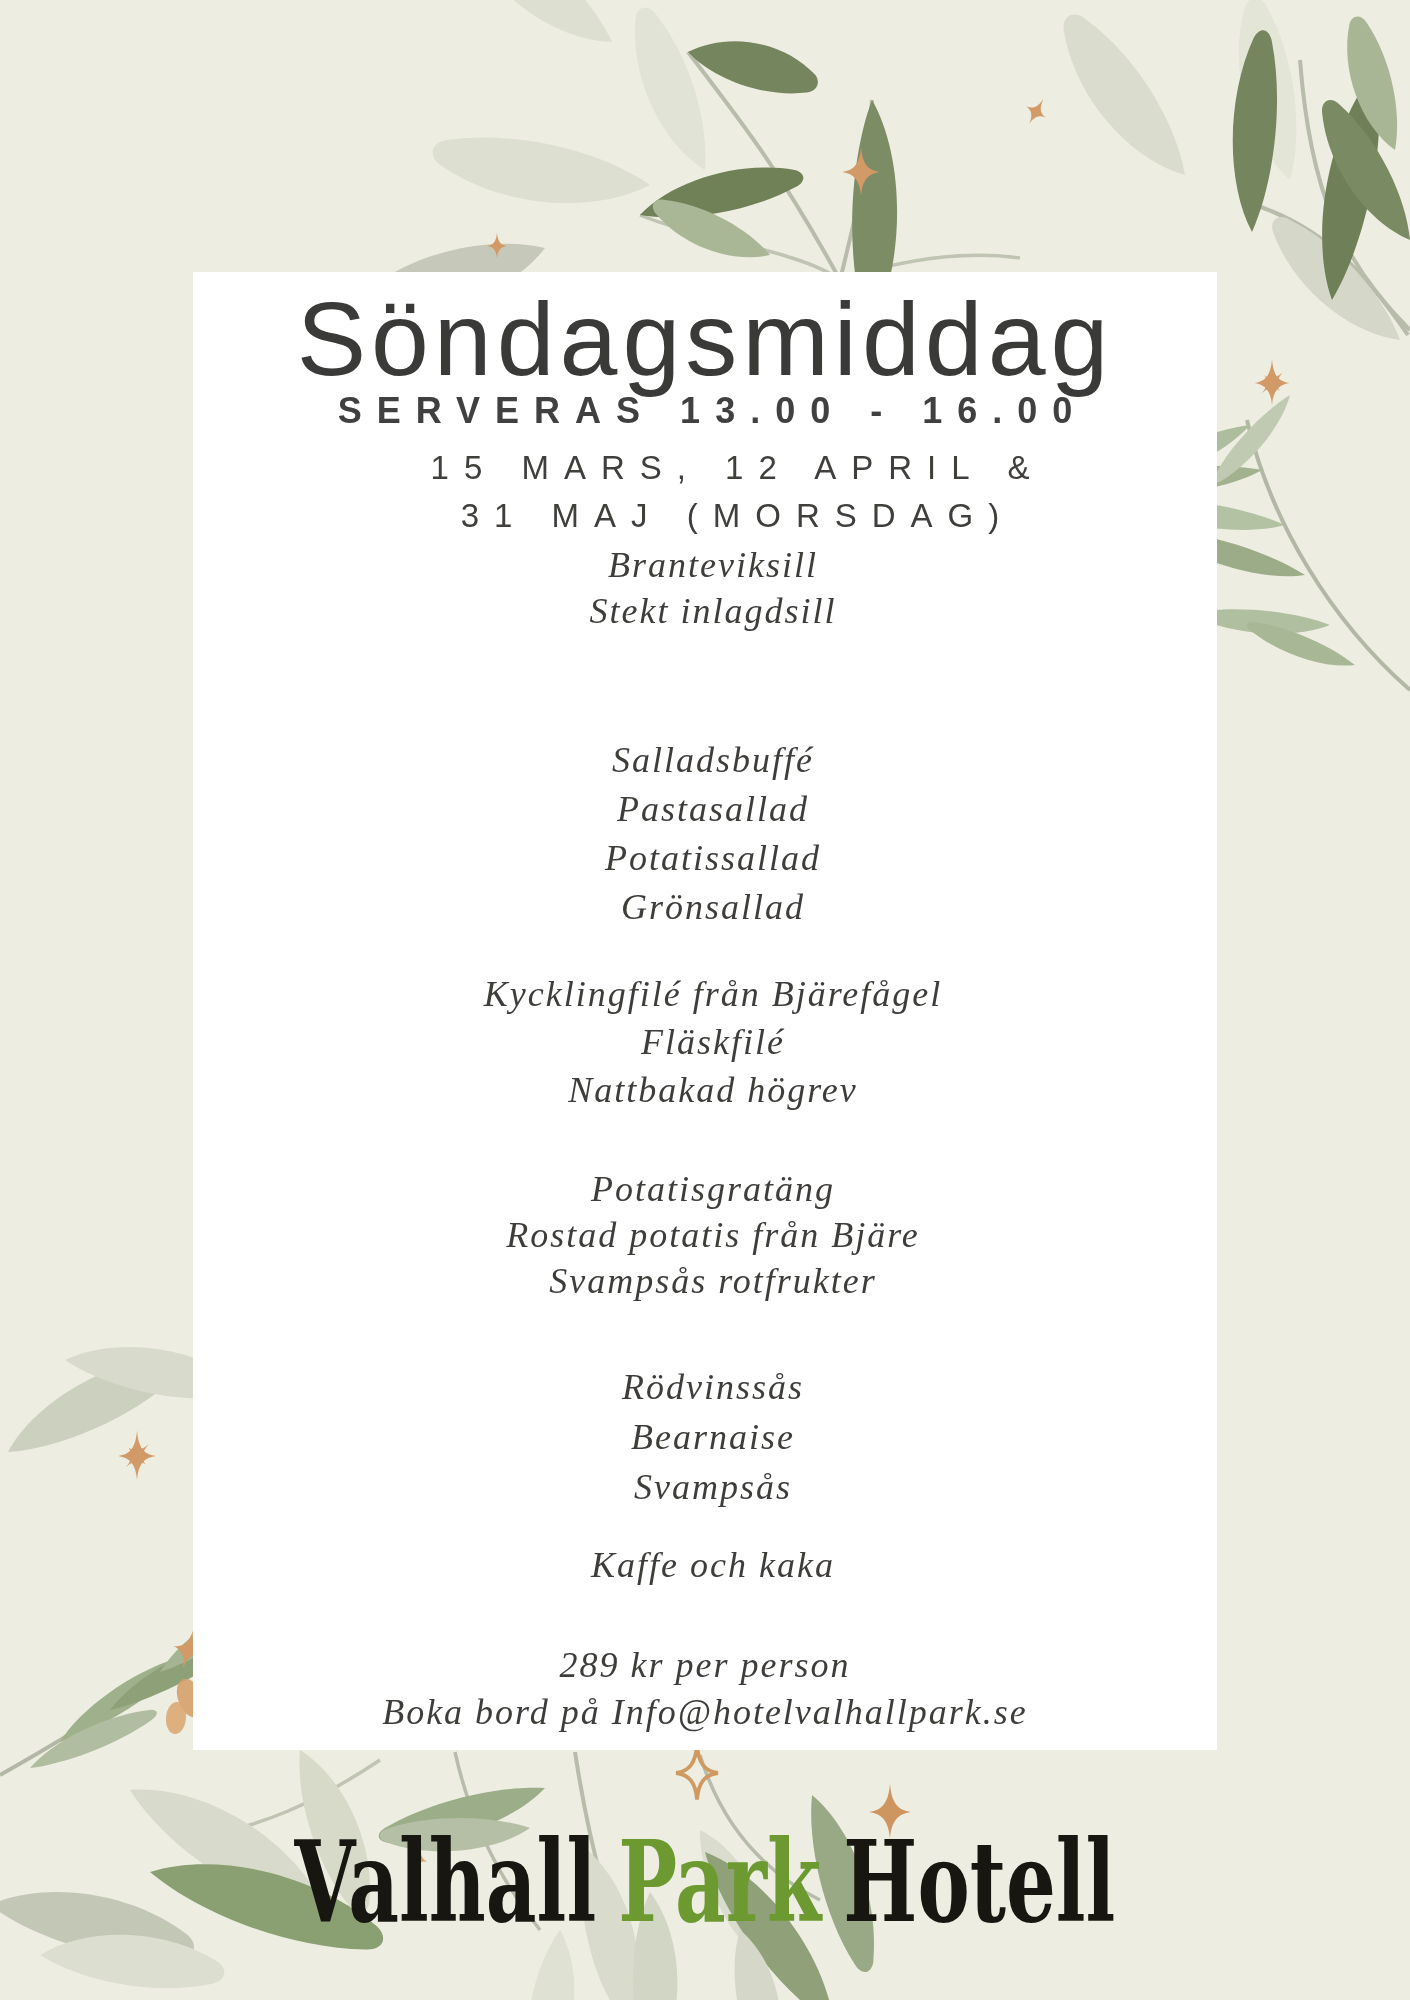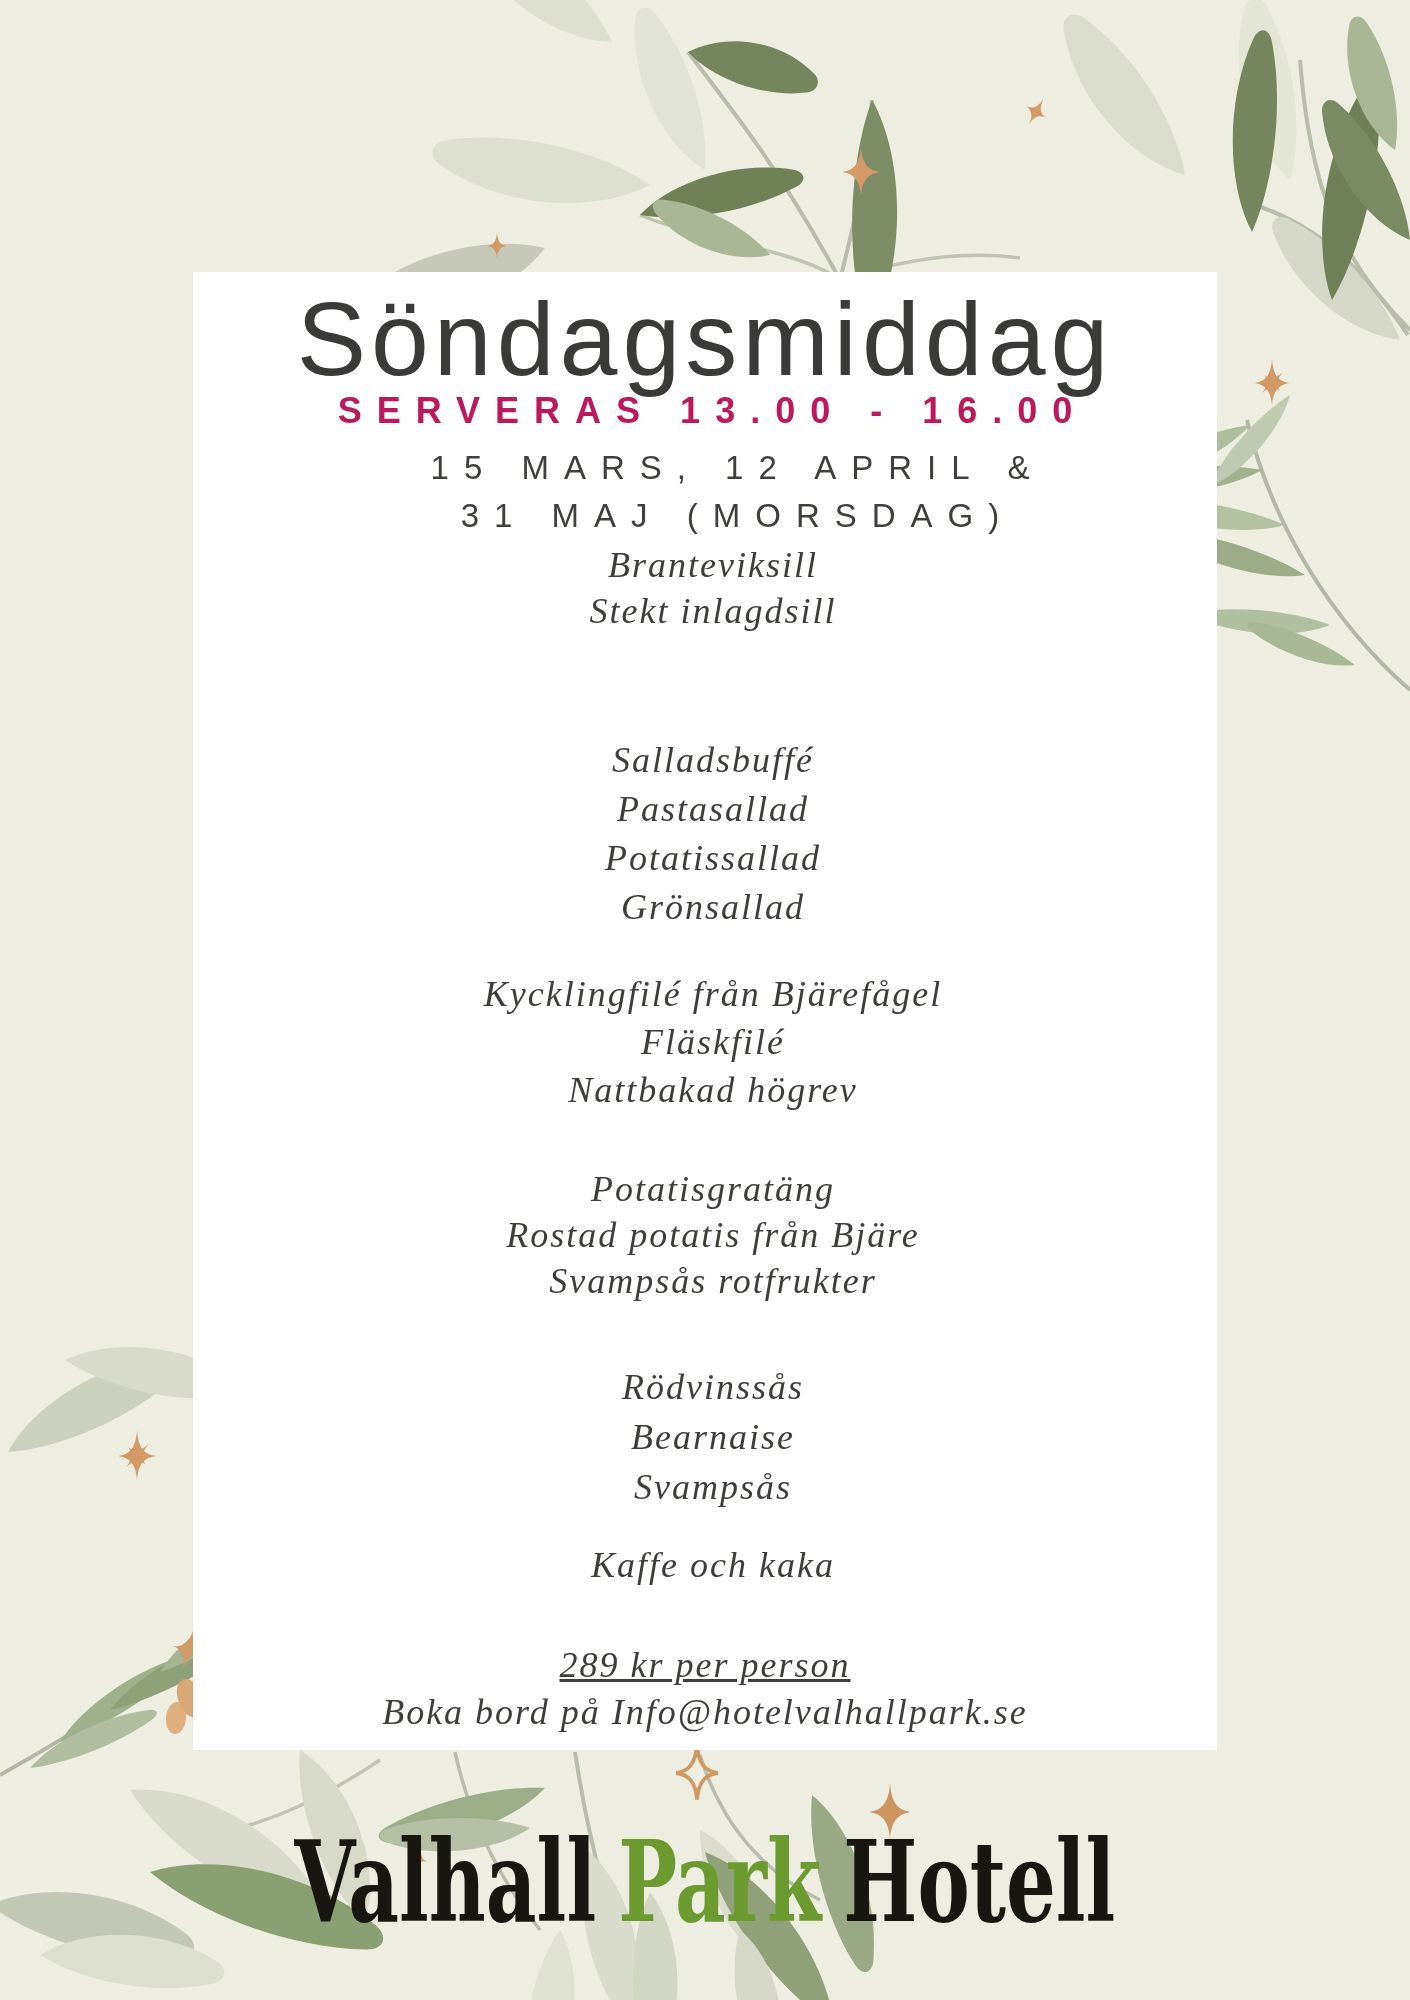--- a/index.html
+++ b/index.html
@@ -14,21 +14,21 @@
     background:#ffffff;z-index:2;
   }
   .txt{position:absolute;left:0;width:1410px;text-align:center;z-index:3;color:#3c3b38;}
   #title{
     top:274px;height:130px;line-height:130px;
     font-size:104px;font-weight:400;letter-spacing:5px;color:#3a3a38;
   }
   #served{
     top:393px;height:36px;line-height:36px;
     font-size:36px;font-weight:700;letter-spacing:15px;padding-left:15px;box-sizing:border-box;
-    color:#be185d;
+    color:#404040;
   }
   .dateline{
     height:36px;line-height:36px;font-size:33px;font-weight:400;
     letter-spacing:15px;padding-left:15px;box-sizing:border-box;color:#403f3c;margin-left:25px;
   }
   #date1{top:450px;}
   #date2{top:498px;}
   .menu-group{position:absolute;left:8px;width:1410px;text-align:center;z-index:3;}
   .menu-item{
     font-family:"Liberation Serif",serif;font-style:italic;
@@ -38,21 +38,21 @@
   #gm1{top:736px;}  #gm1 .menu-item{line-height:49px;}
   #gm2{top:970px;}  #gm2 .menu-item{line-height:48px;}
   #gm3{top:1166px;} #gm3 .menu-item{line-height:46px;}
   #gm4{top:1362px;} #gm4 .menu-item{line-height:50px;}
   #gm5{top:1541px;} #gm5 .menu-item{line-height:48px;}
   .footline{
     height:46px;line-height:46px;
     font-family:"Liberation Serif",serif;font-style:italic;
     font-size:36px;letter-spacing:2px;color:#3f3d3a;
   }
-  #price{top:1642px;text-decoration:underline;}
+  #price{top:1642px;}
   #booking{top:1689px;}
   #logo{
     position:absolute;left:0;top:1812px;width:1410px;height:140px;z-index:4;
     text-align:center;white-space:nowrap;
     font-family:"DejaVu Serif",serif;font-weight:700;font-size:112px;line-height:140px;
     transform:scaleX(0.7);transform-origin:705px 50%;
     color:#171610;
   }
   #logo .w{display:inline-block;}
   #logo .green{color:#6d9a30;}

